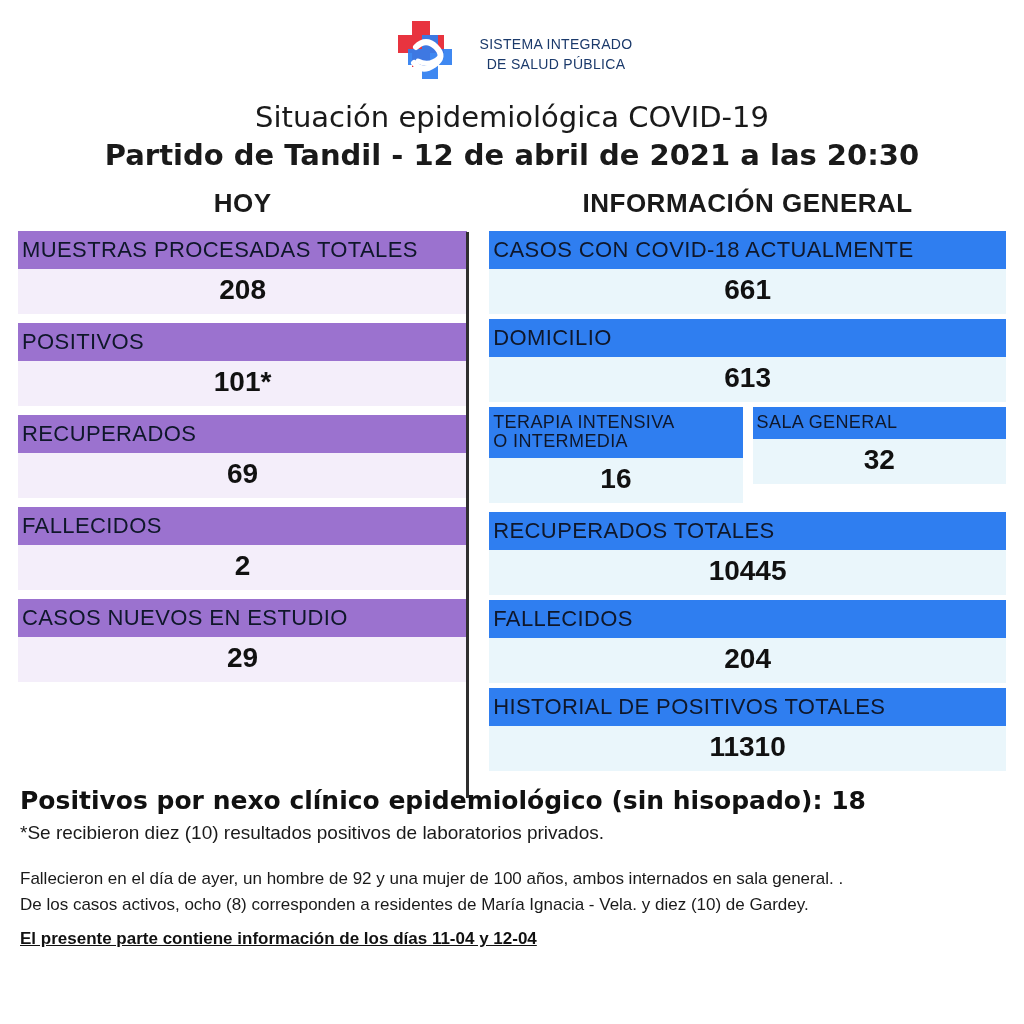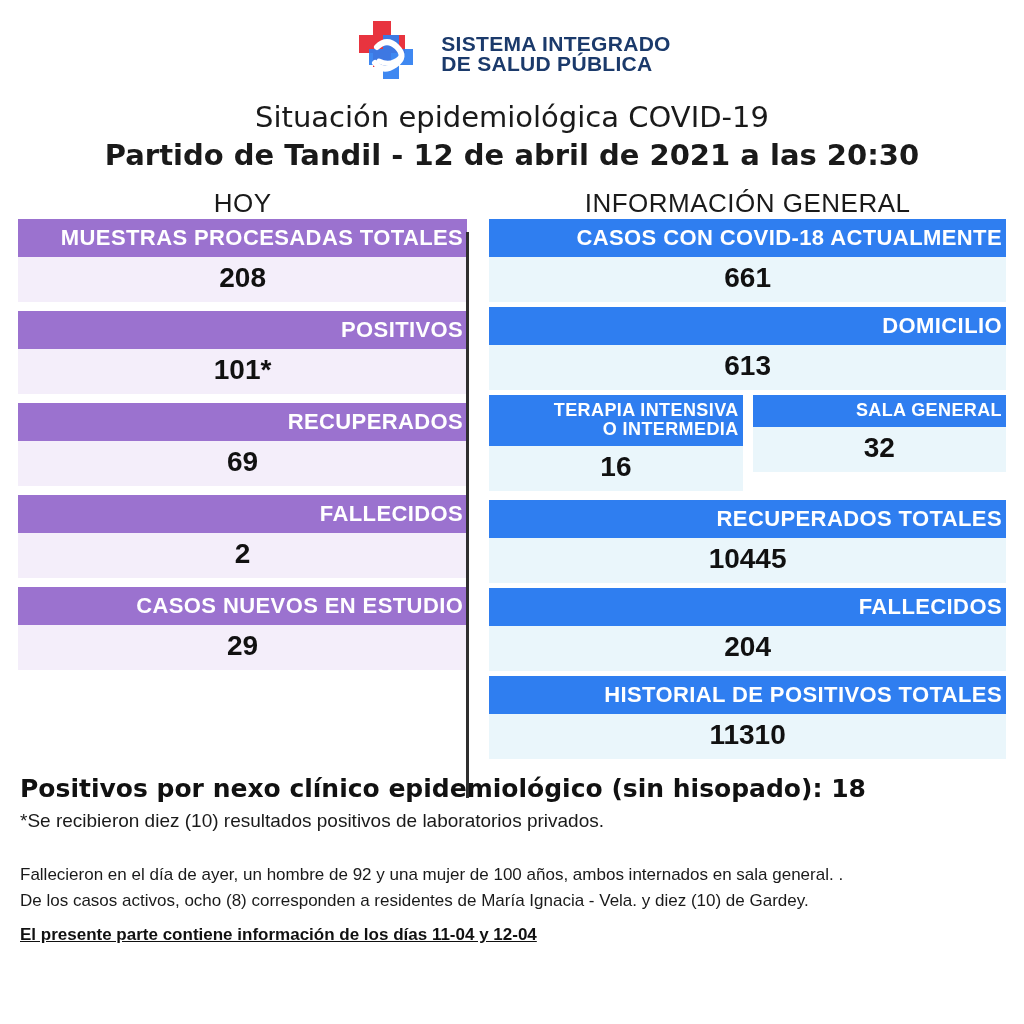--- a/index.html
+++ b/index.html
@@ -25,26 +25,27 @@
     padding-top: 16px;
     height: 92px;
   }
   .logo-mark {
     width: 74px; height: 74px;
     position: relative;
     flex: 0 0 auto;
   }
   .logo-text {
     font-family: "Liberation Sans", sans-serif;
-    font-weight: bold;
-    font-size: 21px;
+    font-weight: normal;
+    font-size: 14px;
     line-height: 20px;
     letter-spacing: 0.3px;
     color: #1b3a6b;
     text-transform: uppercase;
+    text-align: center;
   }
 
   
   .title-block {
     text-align: center;
     margin-top: 6px;
   }
   .title-line1 {
     font-family: "DejaVu Sans", sans-serif;
     font-weight: normal;
@@ -66,42 +67,42 @@
     margin-top: 14px;
     padding: 0 18px;
     position: relative;
   }
   .col-left  { width: 452px; }
   .col-right { width: 520px; margin-left: 22px; }
 
   .col-head {
     text-align: center;
     font-family: "Liberation Sans", sans-serif;
-    font-weight: normal;
+    font-weight: bold;
     font-size: 26px;
     letter-spacing: 0.5px;
     color: #1a1a1a;
-    margin-bottom: 0;
+    margin-bottom: 12px;
   }
 
   
   .divider {
     position: absolute;
     left: 466px;
     top: 44px;
     width: 3px;
     height: 566px;
     background: #2f2f2f;
   }
 
   
   .band {
-    color: #ffffff;
-    text-align: right;
-    font-weight: bold;
+    color: #0f172a;
+    text-align: left;
+    font-weight: normal;
     letter-spacing: 0.4px;
     padding: 7px 4px 8px;
     line-height: 1.05;
   }
   .value {
     text-align: center;
     font-weight: bold;
     color: #111111;
     padding: 5px 12px 8px;
   }
@@ -135,21 +136,21 @@
   .note-star {
     font-size: 19px;
     color: #1a1a1a;
     line-height: 26px;
     margin-top: 2px;
   }
   .note-p {
     font-size: 17px;
     color: #1a1a1a;
     line-height: 26px;
-    margin-top: 28px;
+    margin-top: 20px;
   }
   .note-underline {
     font-size: 17px;
     font-weight: bold;
     color: #111111;
     line-height: 26px;
     margin-top: 8px;
     text-decoration: underline;
   }
 </style>

